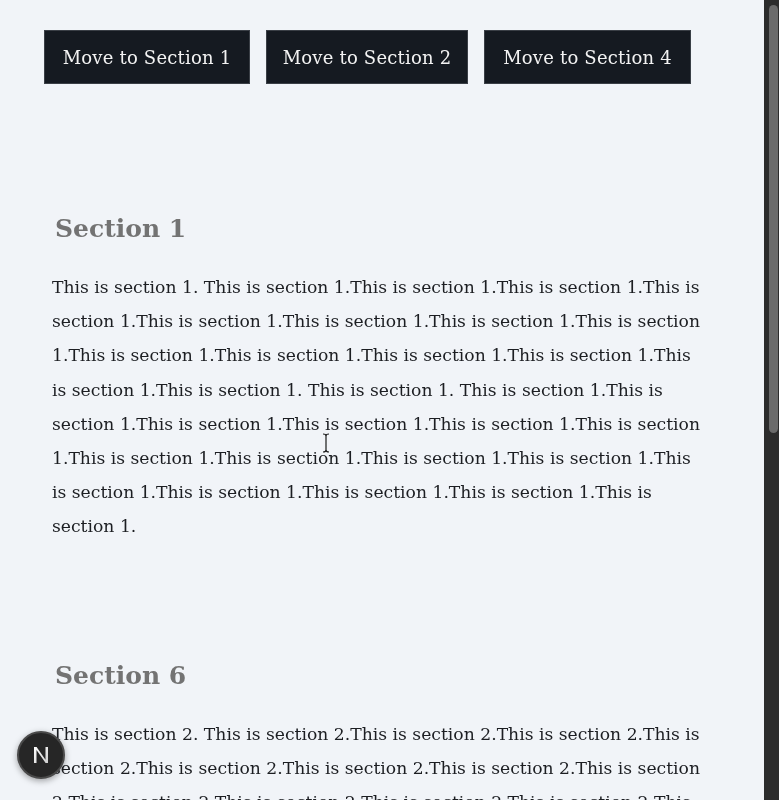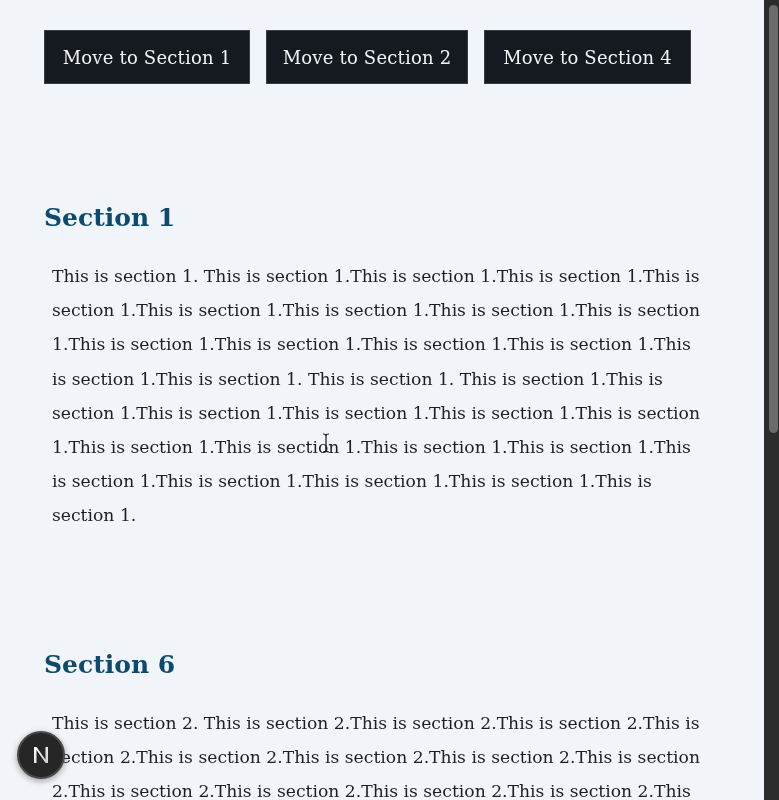--- a/index.html
+++ b/index.html
@@ -54,26 +54,26 @@
     .nav-btn.b1 { width: 206px; }
     .nav-btn.b2 { width: 202px; }
     .nav-btn.b3 { width: 207px; }
 
     .section {
       position: absolute;
       left: 44px;
       width: 664px;
     }
     .section h2 {
-      margin: 0;
+      margin: 11px;
       font-family: "DejaVu Serif", "Liberation Serif", serif;
       font-weight: bold;
       font-size: 25px;
       line-height: 30px;
-      color: #0c4a6e;
+      color: #737373;
     }
     .section p {
       margin: 26px 0 0 8px;
       font-family: "DejaVu Serif", "Liberation Serif", serif;
       font-size: 17.2px;
       line-height: 34.2px;
       color: #1c1e22;
       word-break: normal;
     }
     #section1 { top: 203px; }

